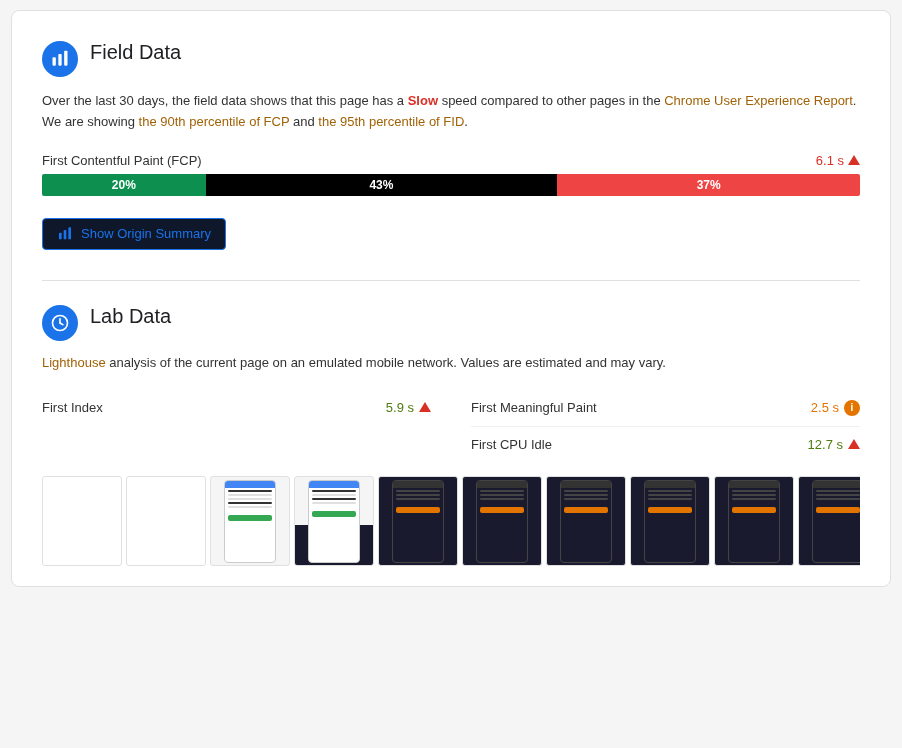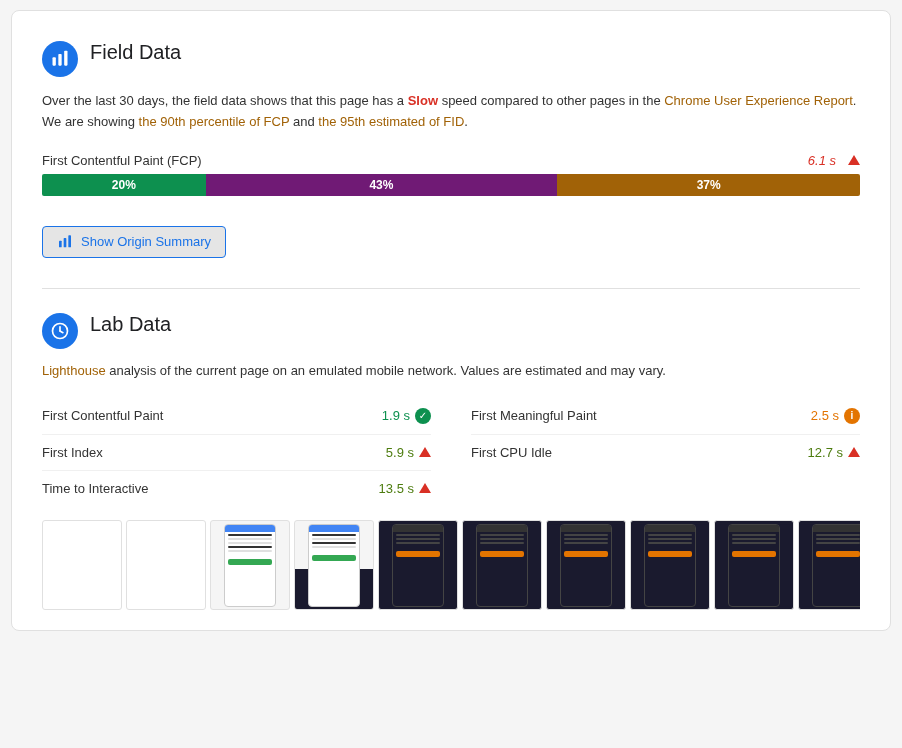--- a/index.html
+++ b/index.html
@@ -69,61 +69,60 @@
     }
     .metric-label {
       font-size: 13px;
       color: #333;
     }
     .metric-value {
       font-size: 13px;
       font-weight: 500;
       display: flex;
       align-items: center;
-      gap: 12px;
-      font-style: italic;
+      gap: 4px;
     }
     .metric-value.red { color: #d93025; }
     .triangle-icon {
       width: 0;
       height: 0;
       border-left: 6px solid transparent;
       border-right: 6px solid transparent;
       border-bottom: 10px solid #d93025;
       display: inline-block;
     }
     
     .bar-container {
       display: flex;
       height: 22px;
       border-radius: 2px;
       overflow: hidden;
-      margin-bottom: 16px;
+      margin-bottom: 8px;
     }
     .bar-seg {
       display: flex;
       align-items: center;
       justify-content: center;
       color: #fff;
       font-size: 12px;
       font-weight: 600;
     }
     .bar-green { background: #0d904f; }
-    .bar-orange { background: #701a75; }
-    .bar-red { background: #a16207; }
+    .bar-orange { background: #000000; }
+    .bar-red { background: #ef4444; }
     
     .origin-btn {
       display: inline-flex;
       align-items: center;
       gap: 8px;
       border: 1px solid #1a73e8;
       border-radius: 4px;
       padding: 7px 14px;
       color: #1a73e8;
-      background: #e5e5e5;
+      background: #0f172a;
       font-size: 13px;
       font-weight: 500;
       cursor: pointer;
       margin-bottom: 30px;
     }
     
     .divider {
       border: none;
       border-top: 1px solid #e0e0e0;
       margin-bottom: 24px;
@@ -269,21 +268,21 @@
   </div>
 
   <p class="desc">
     Over the last 30 days, the field data shows that this page has a
     <span class="slow">Slow</span>
     speed compared to other pages in the
     <a href="#" class="link">Chrome User Experience Report</a>.
     We are showing
     <a href="#" class="link">the 90th percentile of FCP</a>
     and
-    <a href="#" class="link">the 95th estimated of FID</a>.
+    <a href="#" class="link">the 95th percentile of FID</a>.
   </p>
 
   
   <div class="metrics-row">
 
     <div class="metric-block">
       <div class="metric-label-row">
         <span class="metric-label">First Contentful Paint (FCP)</span>
         <span class="metric-value red">
           <span>6.1 s</span>
@@ -326,43 +325,29 @@
   <p class="lab-desc">
     <a href="#" class="link">Lighthouse</a>
     <span> analysis of the current page on an emulated mobile network. Values are estimated and may vary.</span>
   </p>
 
   
   <div class="lab-metrics-row">
 
     <div class="lab-metric-col">
 
-      <div class="lab-metric-item">
-        <span class="lab-metric-name">First Contentful Paint</span>
-        <span class="lab-metric-val val-green">
-          1.9 s
-          <span class="check-icon">✓</span>
-        </span>
-      </div>
 
       <div class="lab-metric-item">
         <span class="lab-metric-name">First Index</span>
         <span class="lab-metric-val val-red">
           5.9 s
           <span class="triangle-icon"></span>
         </span>
       </div>
 
-      <div class="lab-metric-item">
-        <span class="lab-metric-name">Time to Interactive</span>
-        <span class="lab-metric-val val-red">
-          13.5 s
-          <span class="triangle-icon"></span>
-        </span>
-      </div>
     </div>
 
     <div class="lab-metric-col">
 
       <div class="lab-metric-item">
         <span class="lab-metric-name">First Meaningful Paint</span>
         <span class="lab-metric-val val-orange">
           2.5 s
           <span class="info-icon">i</span>
         </span>

